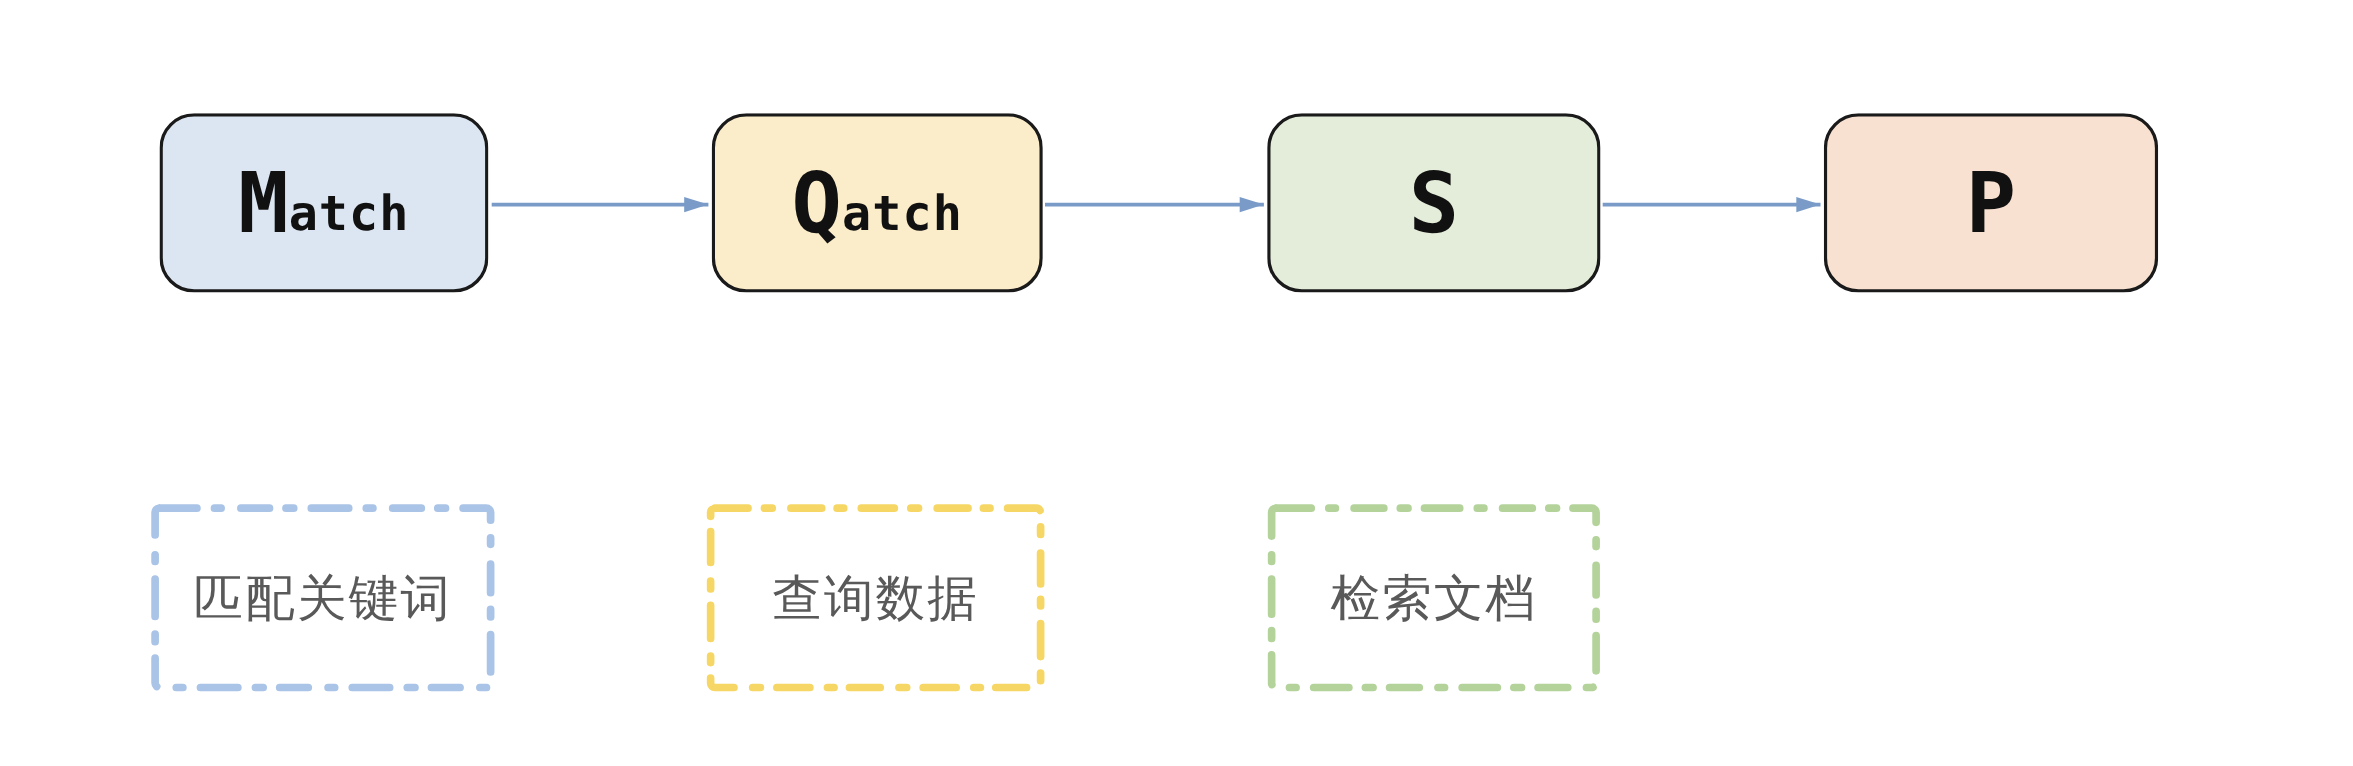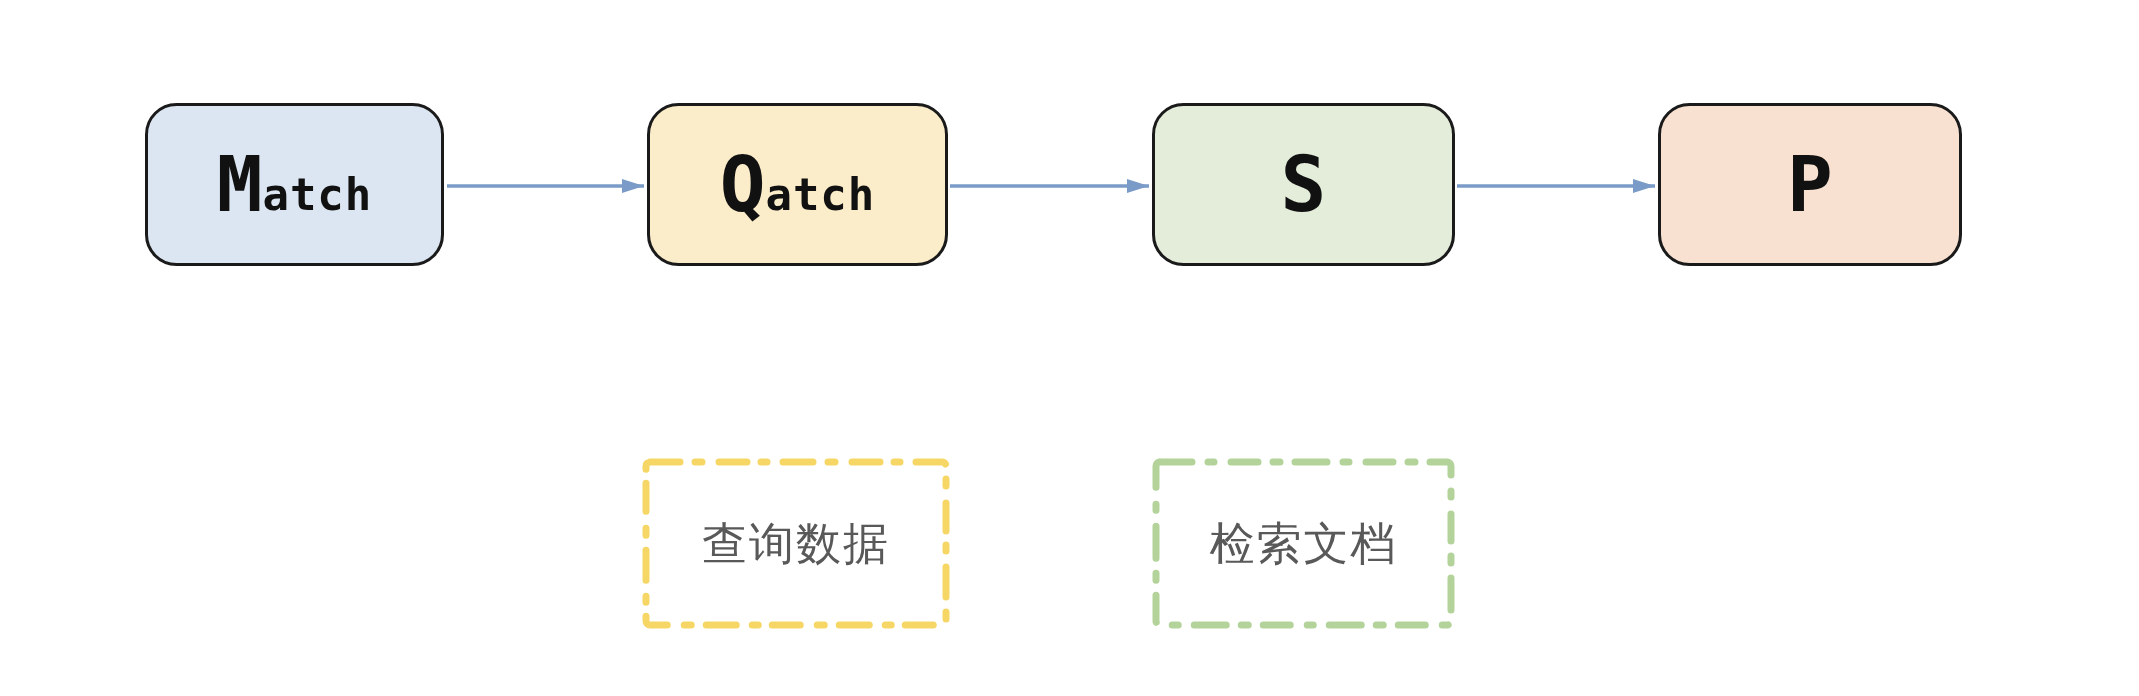--- a/index.html
+++ b/index.html
@@ -140,20 +140,26 @@
     <defs>
       <marker id="arrowhead" markerUnits="userSpaceOnUse" markerWidth="28" markerHeight="22" refX="24" refY="10" orient="auto">
         <path d="M2,3 L24,10 L2,17 Z" fill="#7a9bc8"></path>
       </marker>
     </defs>
     <line x1="447" y1="186" x2="644" y2="186" stroke="#7a9bc8" stroke-width="3.5" marker-end="url(#arrowhead)"></line>
     <line x1="950" y1="186" x2="1149" y2="186" stroke="#7a9bc8" stroke-width="3.5" marker-end="url(#arrowhead)"></line>
     <line x1="1457" y1="186" x2="1655" y2="186" stroke="#7a9bc8" stroke-width="3.5" marker-end="url(#arrowhead)"></line>
   </svg>
 
+  <div class="note-box" id="note-match">
+    <svg class="note-bg" viewBox="0 0 313 171" preserveAspectRatio="none">
+      <rect x="4" y="4" width="305" height="163" rx="4" ry="4" fill="none" stroke-width="7" stroke-linecap="round" stroke-dasharray="34 16 6 18 26 15 7 16" stroke="#a9c4e6"></rect>
+    </svg>
+    <div class="note-label">匹配关键词</div>
+  </div>
 
   <div class="note-box" id="note-search">
     <svg class="note-bg" viewBox="0 0 303 171" preserveAspectRatio="none">
       <rect x="4" y="4" width="295" height="163" rx="4" ry="4" fill="none" stroke-width="7" stroke-linecap="round" stroke-dasharray="32 16 6 17 27 15 7 15" stroke="#b3d39a"></rect>
     </svg>
     <div class="note-label">检索文档</div>
   </div>
 
   <div class="note-box" id="note-query">
     <svg class="note-bg" viewBox="0 0 308 171" preserveAspectRatio="none">

